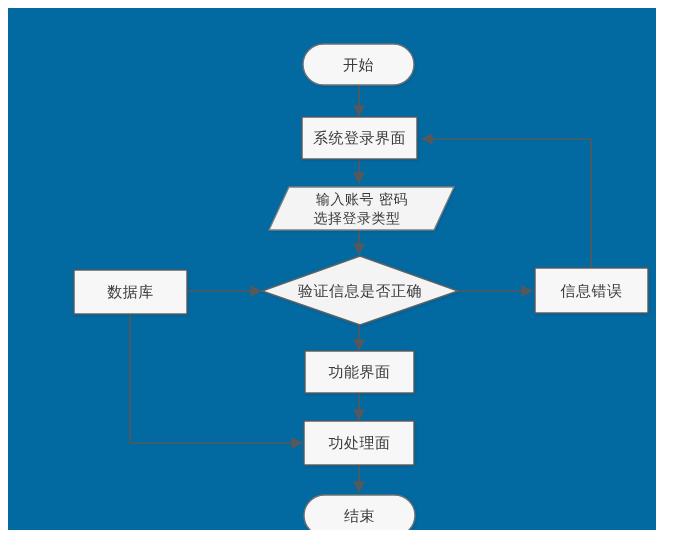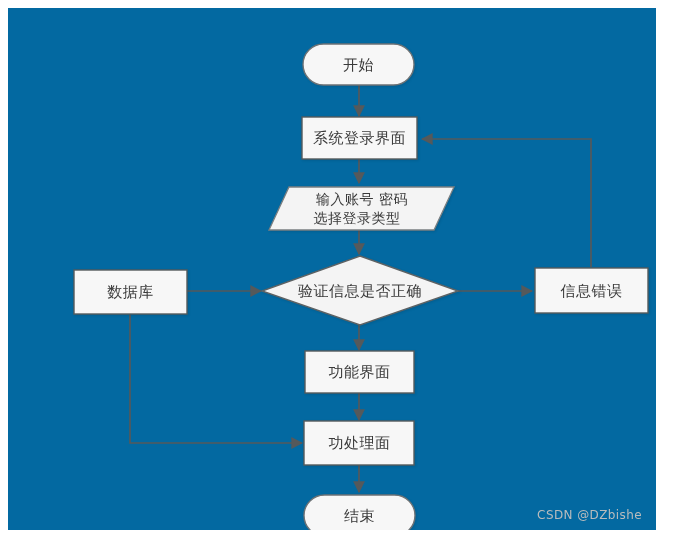--- a/index.html
+++ b/index.html
@@ -152,15 +152,14 @@
       <rect class="shape-box shadow-soft" x="296" y="413" width="110" height="44"></rect>
       <text class="node-text" x="351.5" y="435">功处理面</text>
     </g>
 
     <g>
       <rect class="shape-terminal shadow-soft" x="296" y="487" width="111" height="41" rx="20.5" ry="20.5"></rect>
       <text class="node-text" x="351.5" y="508.5">结束</text>
     </g>
   </svg>
 
-  <div class="watermark">CSDN @DZbishe</div>
 
 </div>
 
 </body></html>

